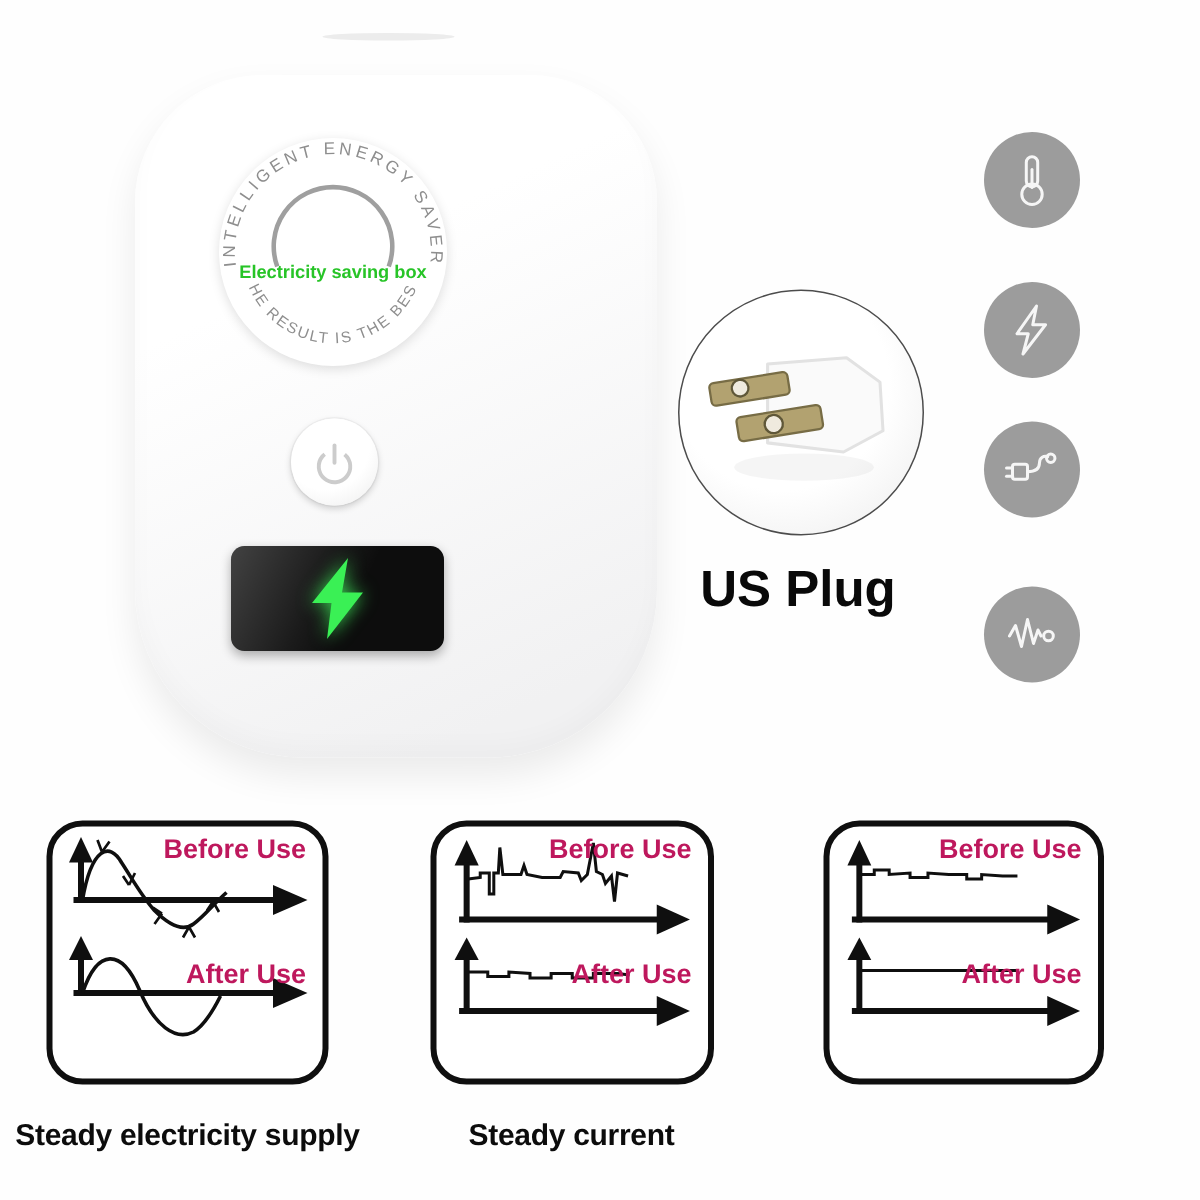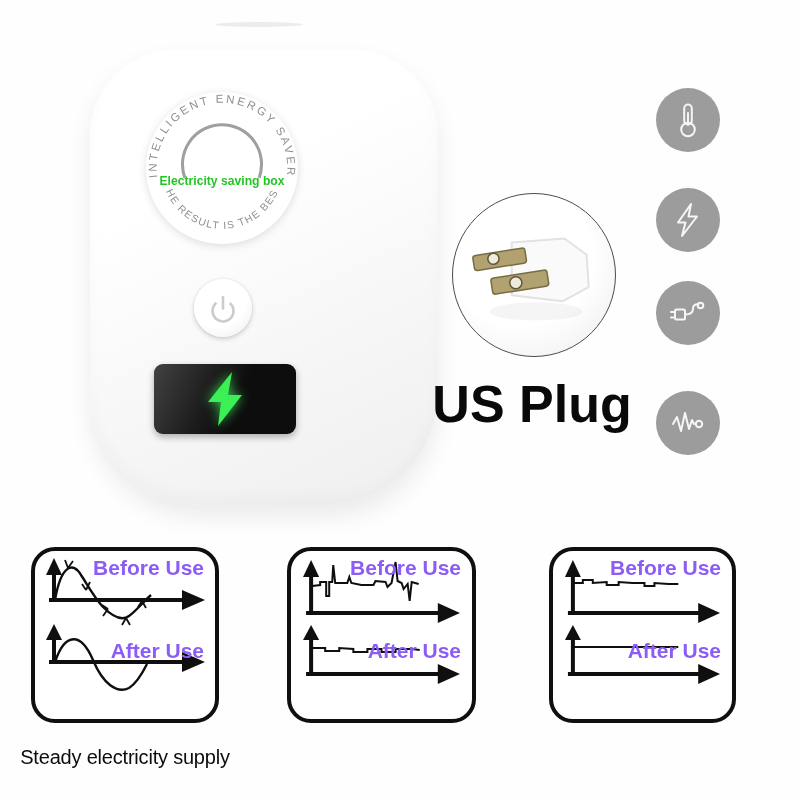--- a/index.html
+++ b/index.html
@@ -29,38 +29,38 @@
              background:linear-gradient(115deg, rgba(255,255,255,0.22) 0%, rgba(255,255,255,0.06) 40%, rgba(255,255,255,0) 58%); }
   .display svg { position:absolute; left:50%; top:50%; transform:translate(-50%,-50%);
              filter:drop-shadow(0 0 6px rgba(62,240,90,0.85)); }
 
   
   .plug-inset { position:absolute; left:452px; top:193px; width:162px; height:162px; border-radius:50%;
                 border:1.5px solid #4c4c4c;
                 background:radial-gradient(circle at 42% 38%, #ffffff 52%, #ebebeb 100%); overflow:hidden; }
   .plug-inset svg { display:block; width:100%; height:100%; }
   .us-plug-label { position:absolute; left:424px; top:374px; width:216px; text-align:center;
-                   font-size:52px; font-weight:bold; color:#090909; }
+                   font-size:34px; font-weight:bold; color:#090909; }
 
   
   .ficon { position:absolute; left:656px; width:64px; height:64px; border-radius:50%;
            background:#9c9c9c; display:flex; align-items:center; justify-content:center; }
   .f1{top:88px} .f2{top:188px} .f3{top:281px} .f4{top:391px}
 
   
   .card { position:absolute; top:547px; height:176px; border:4px solid #0f0f0f; border-radius:24px;
           background:#fff; box-sizing:border-box; }
   .card1{left:31px;width:188px} .card2{left:287px;width:189px} .card3{left:549px;width:187px}
   .graph { position:absolute; left:2px; right:2px; }
   .g-top{top:2px;height:86px} .g-bottom{top:71px;height:78px}
   .graph svg{width:100%;height:100%;display:block}
-  .glabel { position:absolute; right:9px; font-size:21px; font-weight:bold; color:#8b5cf6; white-space:nowrap; }
+  .glabel { position:absolute; right:9px; font-size:18px; font-weight:bold; color:#be185d; white-space:nowrap; }
   .g-top .glabel{top:3px} .g-bottom .glabel{top:17px}
 
-  .caption { position:absolute; top:746px; text-align:center; font-size:20px; font-weight:normal;
+  .caption { position:absolute; top:746px; text-align:center; font-size:20px; font-weight:bold;
              color:#0c0c0c; letter-spacing:-0.2px; white-space:nowrap; }
   .cap1{left:10px;width:230px} .cap2{left:296px;width:170px} .cap3{left:487px;width:310px}
 </style>
 </head>
 <body>
 
 <div class="canvas">
 
   <div class="top-sliver"></div>
 
@@ -211,14 +211,15 @@
         <line x1="18" y1="16" x2="18" y2="54" stroke="#0f0f0f" stroke-width="4"></line>
         <line x1="13" y1="52" x2="146" y2="52" stroke="#0f0f0f" stroke-width="4"></line>
         <polygon points="166,52 144,42 144,62" fill="#0f0f0f"></polygon>
         <path d="M 19,25 L 124,25" fill="none" stroke="#0f0f0f" stroke-width="2"></path>
       </svg>
       <span class="glabel">After Use</span>
     </div>
   </div>
 
   <div class="caption cap1">Steady electricity supply</div>
+  <div class="caption cap2">Steady current</div>
 
 </div>
 
 </body></html>

